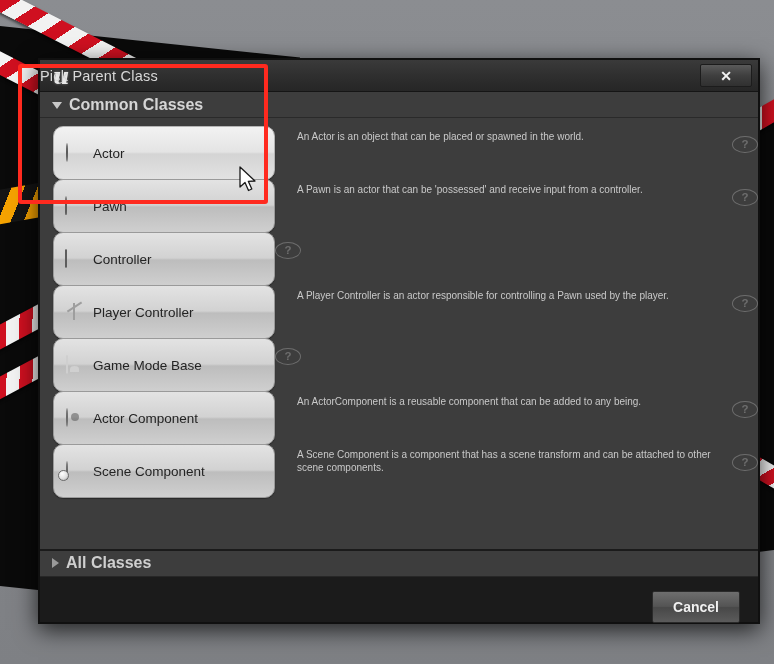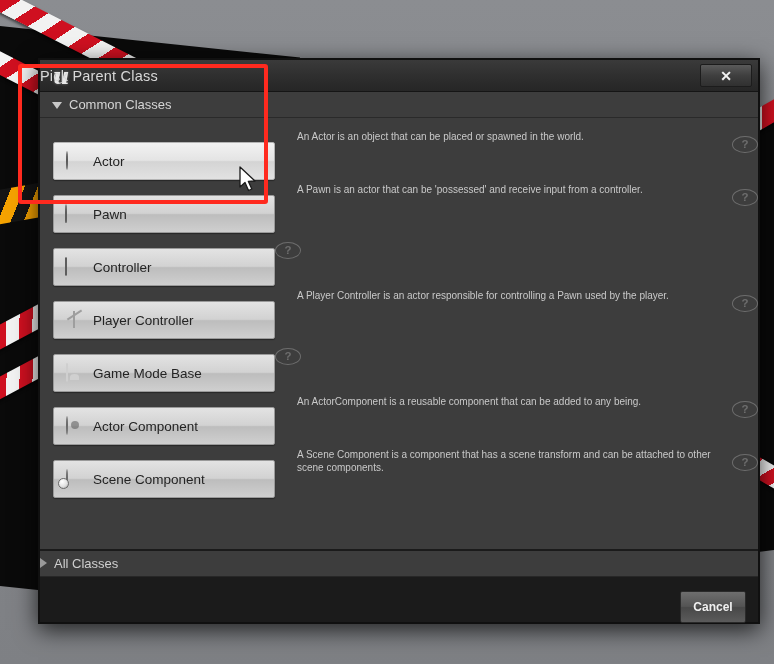--- a/index.html
+++ b/index.html
@@ -146,50 +146,49 @@
     margin-top: 2px;
   }
   .tri-right {
     width: 0; height: 0;
     border-top: 5px solid transparent;
     border-bottom: 5px solid transparent;
     border-left: 7px solid #9a9a9a;
   }
   .section-label {
     color: #d5d5d5;
-    font-size: 13px;
-    font-weight: normal;
+    font-size: 16px;
+    font-weight: bold;
   }
 
   
   .list-body {
     flex: 1 1 auto;
     background: #3d3d3d;
     padding: 8px 0 6px 0;
     overflow: hidden;
   }
   .class-row {
     display: flex;
     align-items: flex-start;
     height: 53px;
     padding: 0 0 0 13px;
   }
   .class-btn {
     flex: 0 0 222px;
-    height: 38px;
+    height: 54px;
     background: linear-gradient(180deg,#e3e3e3 0%,#d2d2d2 48%,#bdbdbd 52%,#cfcfcf 100%);
     border: 1px solid #9a9a9a;
-    border-radius: 2px;
+    border-radius: 10px;
     display: flex;
     align-items: center;
     gap: 9px;
     padding-left: 11px;
     cursor: pointer;
     box-shadow: 0 1px 1px rgba(0,0,0,.35);
-    margin-top: 16px;
   }
   .class-btn.highlight {
     background: linear-gradient(180deg,#f2f2f2 0%,#e4e4e4 48%,#d4d4d4 52%,#e2e2e2 100%);
     border-color: #b4b4b4;
   }
   .class-btn-label {
     color: #242424;
     font-size: 13.5px;
   }
   .class-icon { width: 19px; height: 19px; flex: 0 0 19px; position: relative; }
@@ -296,40 +295,41 @@
   }
 
   
   .all-classes {
     flex: 0 0 28px;
     background: #3d3d3d;
     border-top: 2px solid #1b1b1b;
     border-bottom: 1px solid #272727;
     display: flex;
     align-items: center;
+    padding-left: 12px;
     gap: 7px;
     cursor: pointer;
   }
   .all-classes .section-label { color: #cfcfcf; }
 
   
   .footer {
     flex: 1 1 auto;
     background: #1b1b1b;
     position: relative;
   }
   .cancel-btn {
     position: absolute;
-    right: 12px; top: 14px;
-    width: 66px; height: 32px;
+    right: 18px; top: 14px;
+    width: 88px; height: 32px;
     background: linear-gradient(180deg,#6e6e6e 0%,#545454 48%,#484848 52%,#5b5b5b 100%);
     border: 1px solid #2a2a2a;
     border-radius: 2px;
     color: #f0f0f0;
-    font-size: 12px;
+    font-size: 14px;
     font-weight: bold;
     display: flex; align-items: center; justify-content: center;
     cursor: pointer;
   }
 
   
   #annotation {
     position: absolute;
     left: 18px; top: 64px;
     width: 250px; height: 140px;

